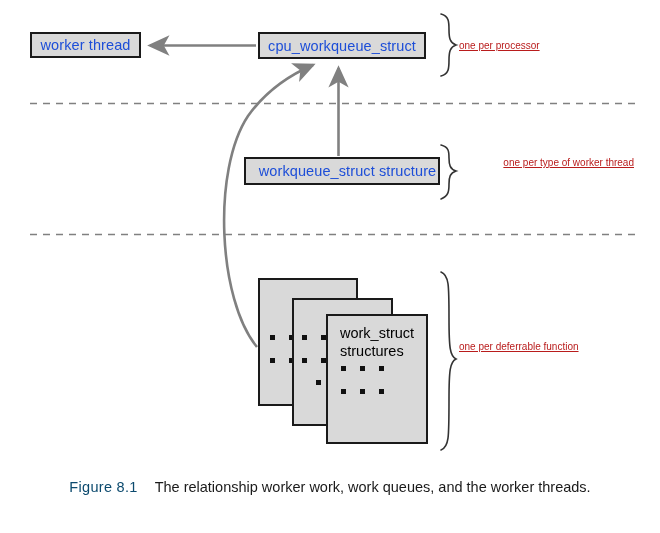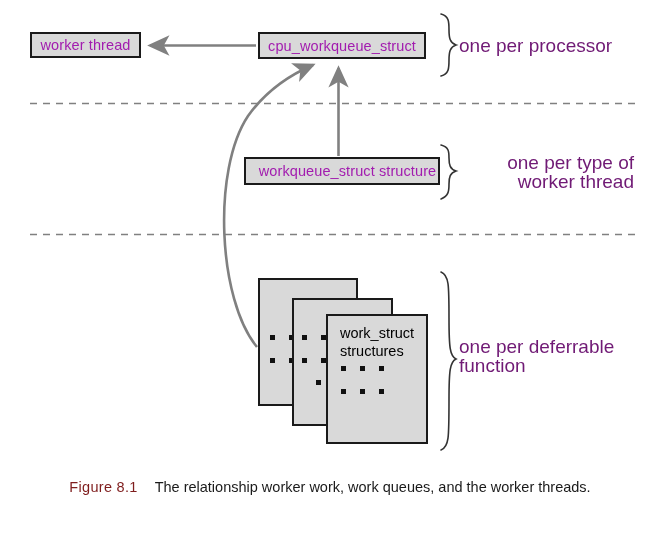--- a/index.html
+++ b/index.html
@@ -34,21 +34,21 @@
 
   
   .struct-box {
     position: absolute;
     box-sizing: border-box;
     background: #d9d9d9;
     border: 2px solid #1a1a1a;
     display: flex;
     align-items: center;
     justify-content: center;
-    color: #a21caf;
+    color: #1d4ed8;
     font-size: 14.5px;
     letter-spacing: 0.1px;
     white-space: nowrap;
   }
   .struct-box .box-label { display: block; }
 
   
   #box-worker-thread {
     left: 30px;  top: 32px;
     width: 111px; height: 26px;
@@ -104,41 +104,42 @@
   #sheet-middle .r1 { left: 8px;  top: 35px; }
   #sheet-middle .r2 { left: 8px;  top: 58px; }
   #sheet-middle .r3 { left: 22px; top: 80px; }
   
   #sheet-front .r1 { left: 13px; top: 50px; }
   #sheet-front .r2 { left: 13px; top: 73px; }
 
   
   .brace-label {
     position: absolute;
-    color: #701a75;
-    font-size: 19px;
+    color: #b91c1c;
+    font-size: 10px;
     line-height: 19px;
+    text-decoration: underline;
   }
   #label-one-per-processor { left: 459px; top: 36px;  width: 180px; }
   #label-one-per-type      { left: 459px; top: 153px; width: 175px; text-align: right; }
   #label-one-per-deferrable{ left: 459px; top: 337px; width: 175px; }
 
   
   #figure-caption {
     position: absolute;
     left: 0;
     top: 476px;
     width: 660px;
     text-align: center;
     font-size: 14.5px;
     line-height: 23px;
     color: #1a1a1a;
   }
   #figure-caption .fig-number {
-    color: #7f1d1d;
+    color: #0c4a6e;
     margin-right: 17px;
     letter-spacing: 0.3px;
   }
 </style>
 </head>
 <body>
 
 <div id="diagram-root">
 
   <svg id="connectors" viewBox="0 0 660 533" width="660" height="533">

